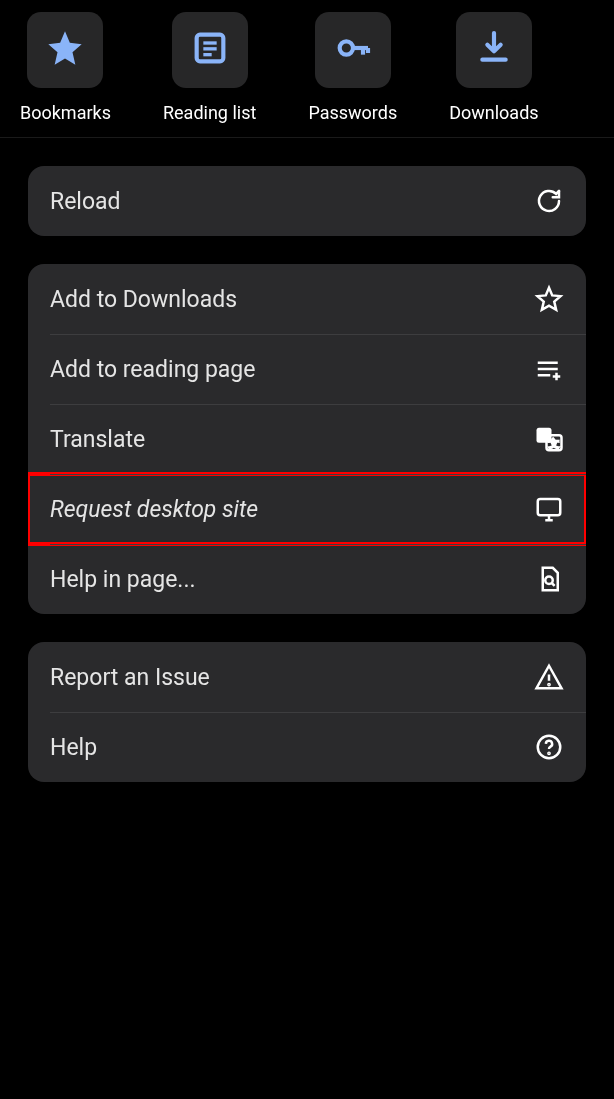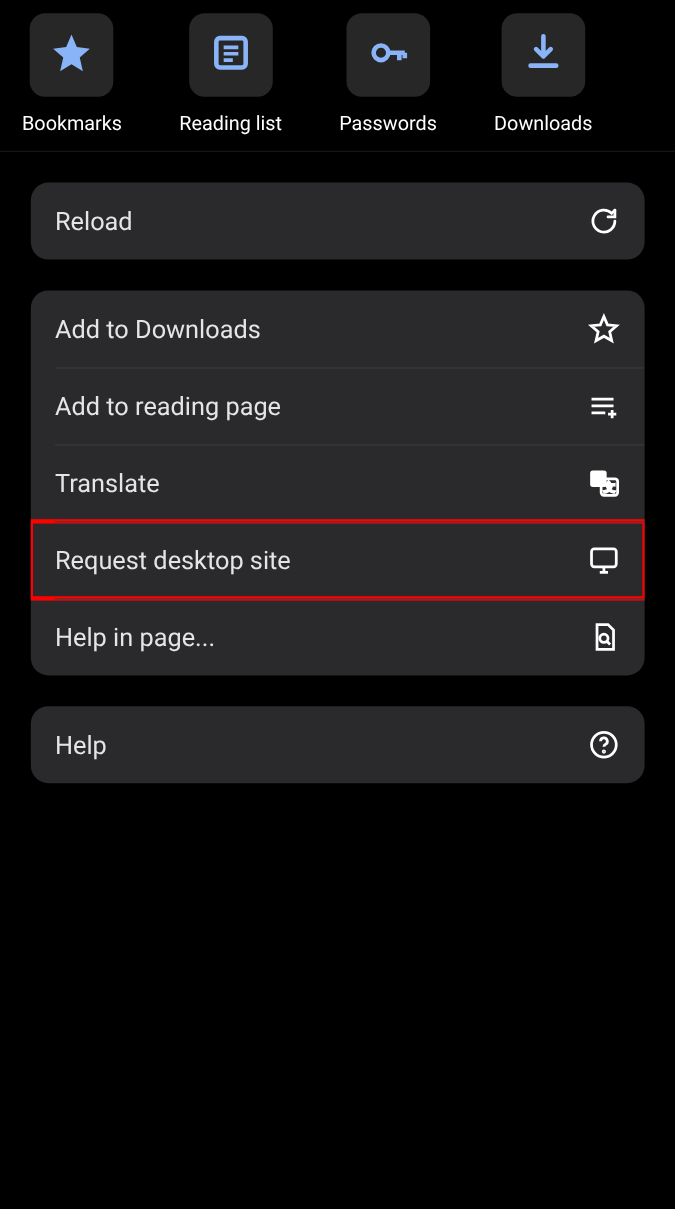--- a/index.html
+++ b/index.html
@@ -57,20 +57,21 @@
     right: 0;
     height: 1px;
     background: #3d3d3f;
   }
   .row .text { font-size: 23px; color: #e5e5e5; }
   .row .icon { width: 30px; height: 30px; display: flex; align-items: center; justify-content: center; }
   .row .icon svg { width: 30px; height: 30px; stroke: #fff; fill: none; stroke-width: 2; }
   .highlight {
     outline: 4px solid #ff0000;
     outline-offset: -2px;
+    font-style: italic;
   }
 </style>
 </head>
 <body>
 
 <div class="topbar">
   <div class="quick">
     <div class="tile">
         <span><svg viewBox="0 0 24 24">
             <path d="M12 2l2.9 6.9L22 9.8l-5.5 4.8L18.2 22 12 18.3 5.8 22l1.7-7.4L2 9.8l7.1-.9z"></path>
@@ -171,20 +172,30 @@
           <path d="M7 3h8l4 4v14H7z"></path>
           <circle cx="12" cy="13" r="3"></circle>
           <line x1="14" y1="15" x2="16.5" y2="17.5"></line>
         </svg>
       </span>
   </div>
 </div>
 
 <div class="panel">
   <div class="row">
+    <span class="text">Report an Issue</span>
+    <span class="icon">
+        <svg viewBox="0 0 24 24">
+          <path d="M12 3l10 18H2z"></path>
+          <line x1="12" y1="10" x2="12" y2="15"></line>
+          <circle cx="12" cy="18" r="0.5" fill="#fff"></circle>
+        </svg>
+      </span>
+  </div>
+  <div class="row">
     <span class="text">Help</span>
     <span class="icon">
         <svg viewBox="0 0 24 24">
           <circle cx="12" cy="12" r="9"></circle>
           <path d="M9.5 9.5a2.5 2.5 0 1 1 3.5 2.3c-.8.4-1 1-1 1.7"></path>
           <circle cx="12" cy="17" r="0.5" fill="#fff"></circle>
         </svg>
       </span>
   </div>
 </div>

